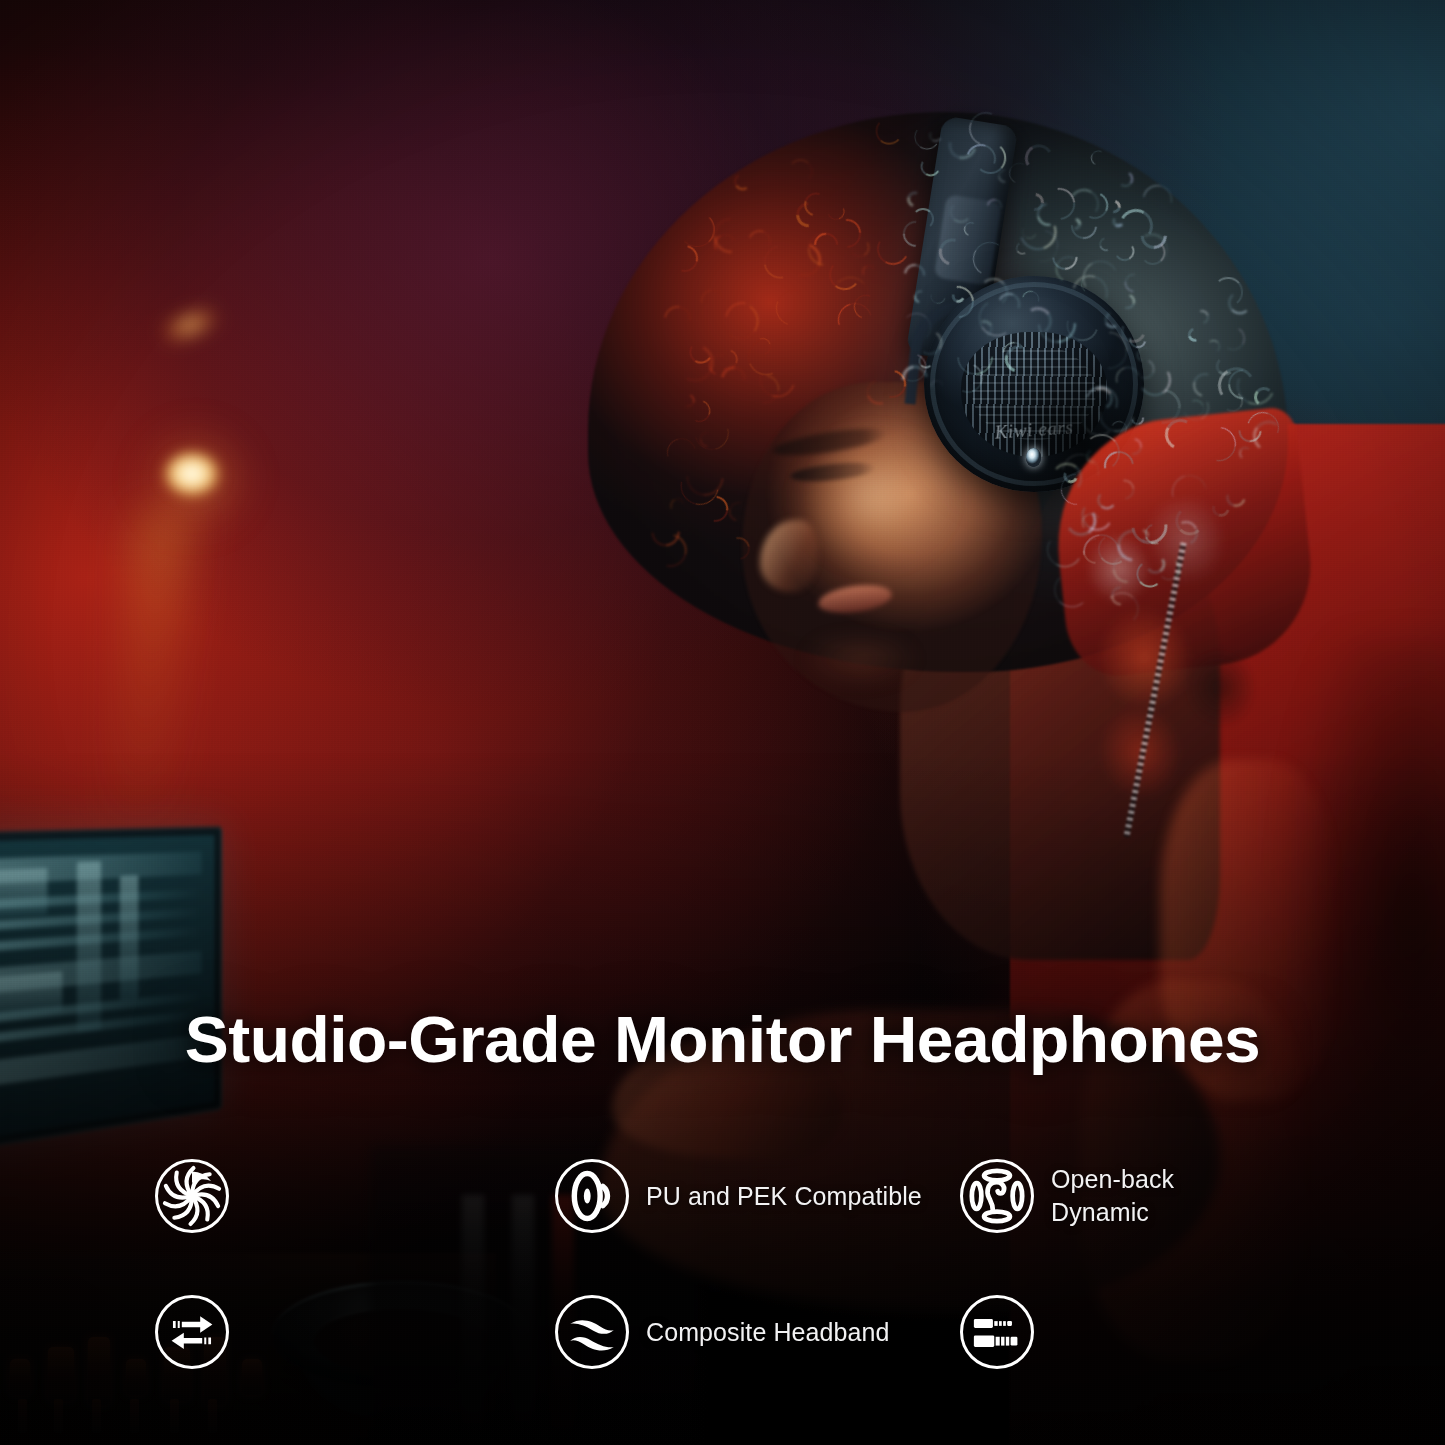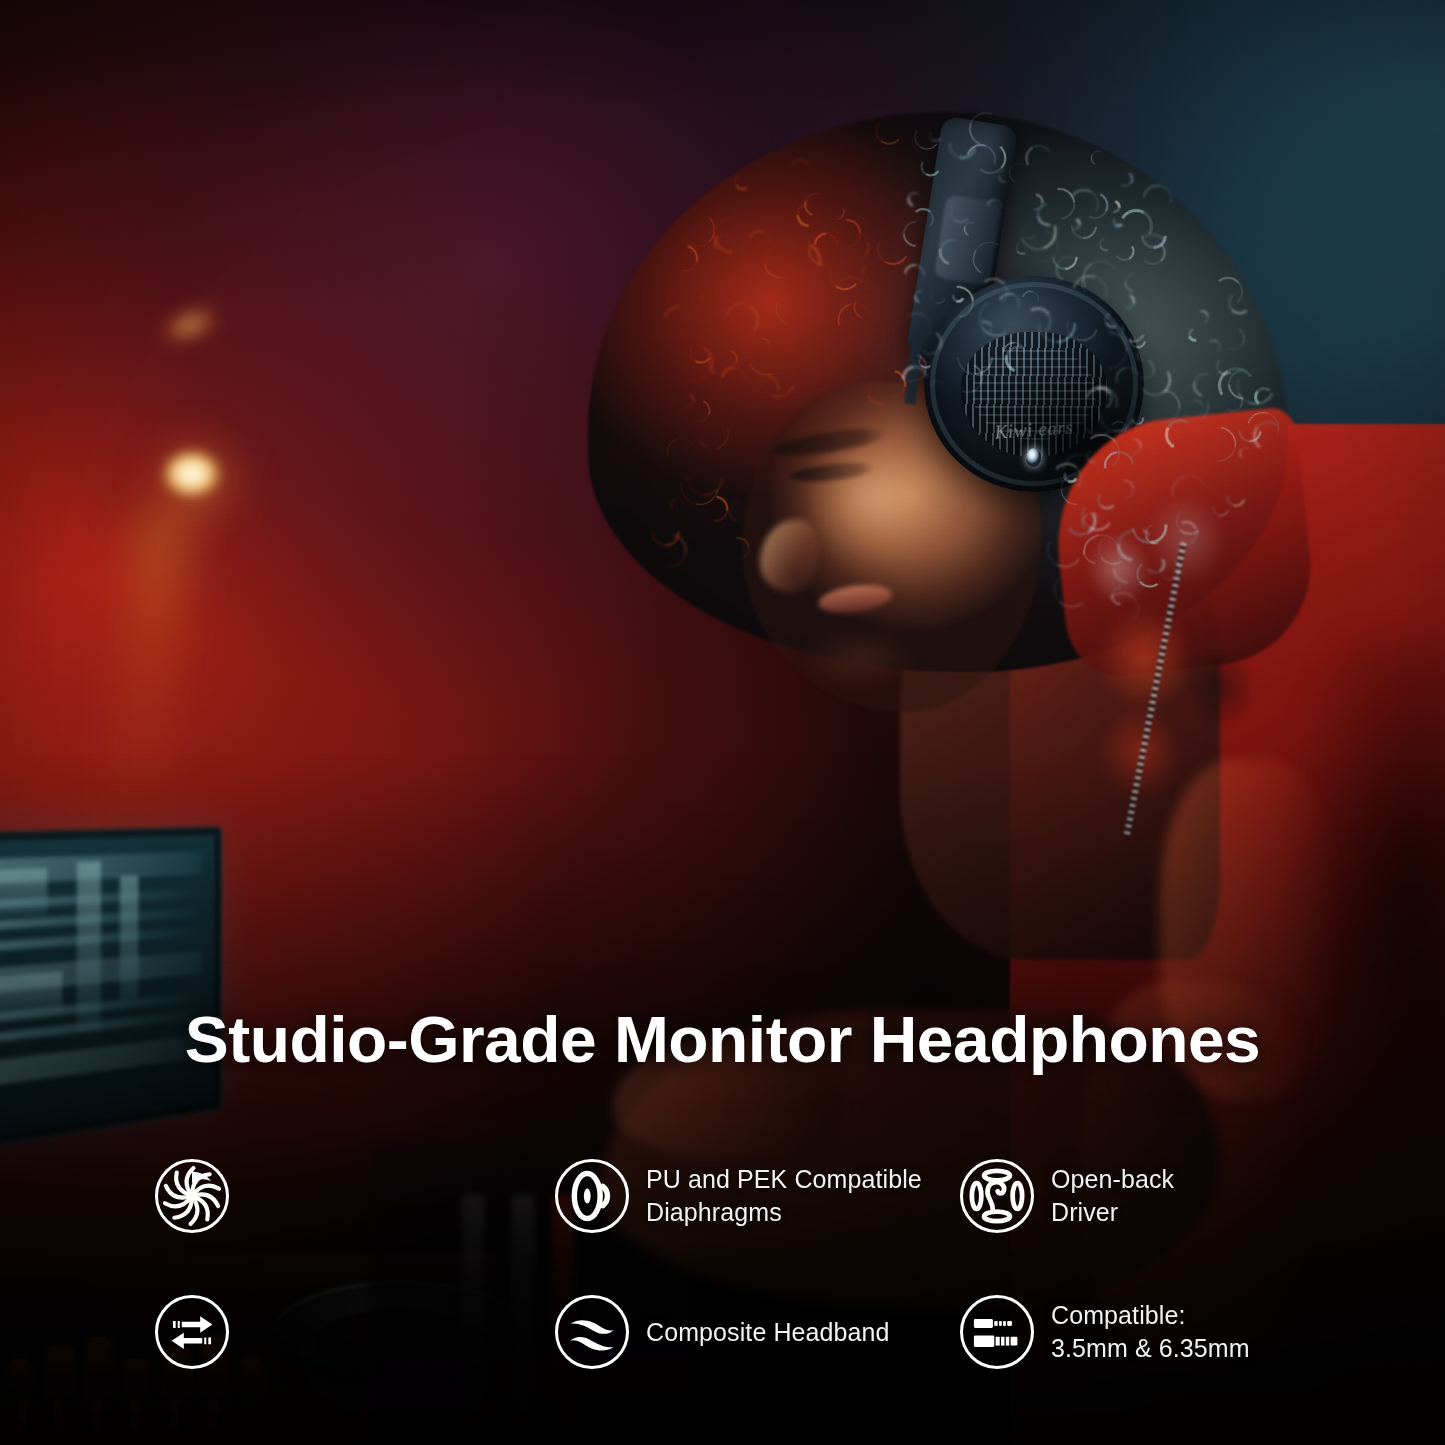--- a/index.html
+++ b/index.html
@@ -773,37 +773,36 @@
     <div class="feature">
       <div class="f-icon">
         <svg viewBox="0 0 100 100" aria-hidden="true">
           <ellipse cx="43" cy="50" rx="19" ry="33" fill="none" stroke="#fff" stroke-width="8"></ellipse>
           <ellipse cx="43" cy="50" rx="5" ry="11" fill="#fff"></ellipse>
           <path d="M66 36 C75 43 75 57 66 64" fill="none" stroke="#fff" stroke-width="8" stroke-linecap="round"></path>
         </svg>
       </div>
       <div class="f-label">
         <span>PU and PEK Compatible</span>
-        <span class="l2">Diaphragms</span>
       </div>
     </div>
 
     <div class="feature">
       <div class="f-icon">
         <svg viewBox="0 0 100 100" aria-hidden="true">
           <ellipse cx="50" cy="20" rx="19" ry="7" fill="none" stroke="#fff" stroke-width="7"></ellipse>
           <ellipse cx="50" cy="80" rx="19" ry="7" fill="none" stroke="#fff" stroke-width="7"></ellipse>
           <ellipse cx="20" cy="50" rx="7" ry="19" fill="none" stroke="#fff" stroke-width="7"></ellipse>
           <ellipse cx="80" cy="50" rx="7" ry="19" fill="none" stroke="#fff" stroke-width="7"></ellipse>
           <path d="M44 72 C44 62 41 58 38 52 C34 44 36 32 46 30 C56 28 62 35 60 42 C58 48 52 47 51 43" fill="none" stroke="#fff" stroke-width="7" stroke-linecap="round" stroke-linejoin="round"></path>
         </svg>
       </div>
       <div class="f-label">
         <span>Open-back</span>
-        <span class="l2">Driver</span>
+        <span class="l2">Dynamic</span>
       </div>
     </div>
 
     <div class="feature">
       <div class="f-icon">
         <svg viewBox="0 0 100 100" aria-hidden="true">
           <g fill="#fff" stroke="none">
             <path d="M22 34 h4 v10 h-4 z"></path>
             <path d="M29 34 h3 v10 h-3 z"></path>
             <path d="M35 35 h30 v8 h-30 z"></path>
@@ -841,20 +840,16 @@
             <rect x="65" y="34" width="7" height="7" rx="1.5"></rect>
 
             <rect x="16" y="55" width="30" height="17" rx="2"></rect>
             <rect x="48" y="57" width="6" height="13"></rect>
             <rect x="56" y="57" width="5" height="13"></rect>
             <rect x="63" y="57" width="5" height="13"></rect>
             <rect x="70" y="57" width="10" height="13" rx="2"></rect>
           </g>
         </svg>
       </div>
-      <div class="f-label">
-        <span>Compatible:</span>
-        <span class="l2">3.5mm &amp; 6.35mm</span>
-      </div>
     </div>
 
   </div>
 </div>
 
 </body></html>

